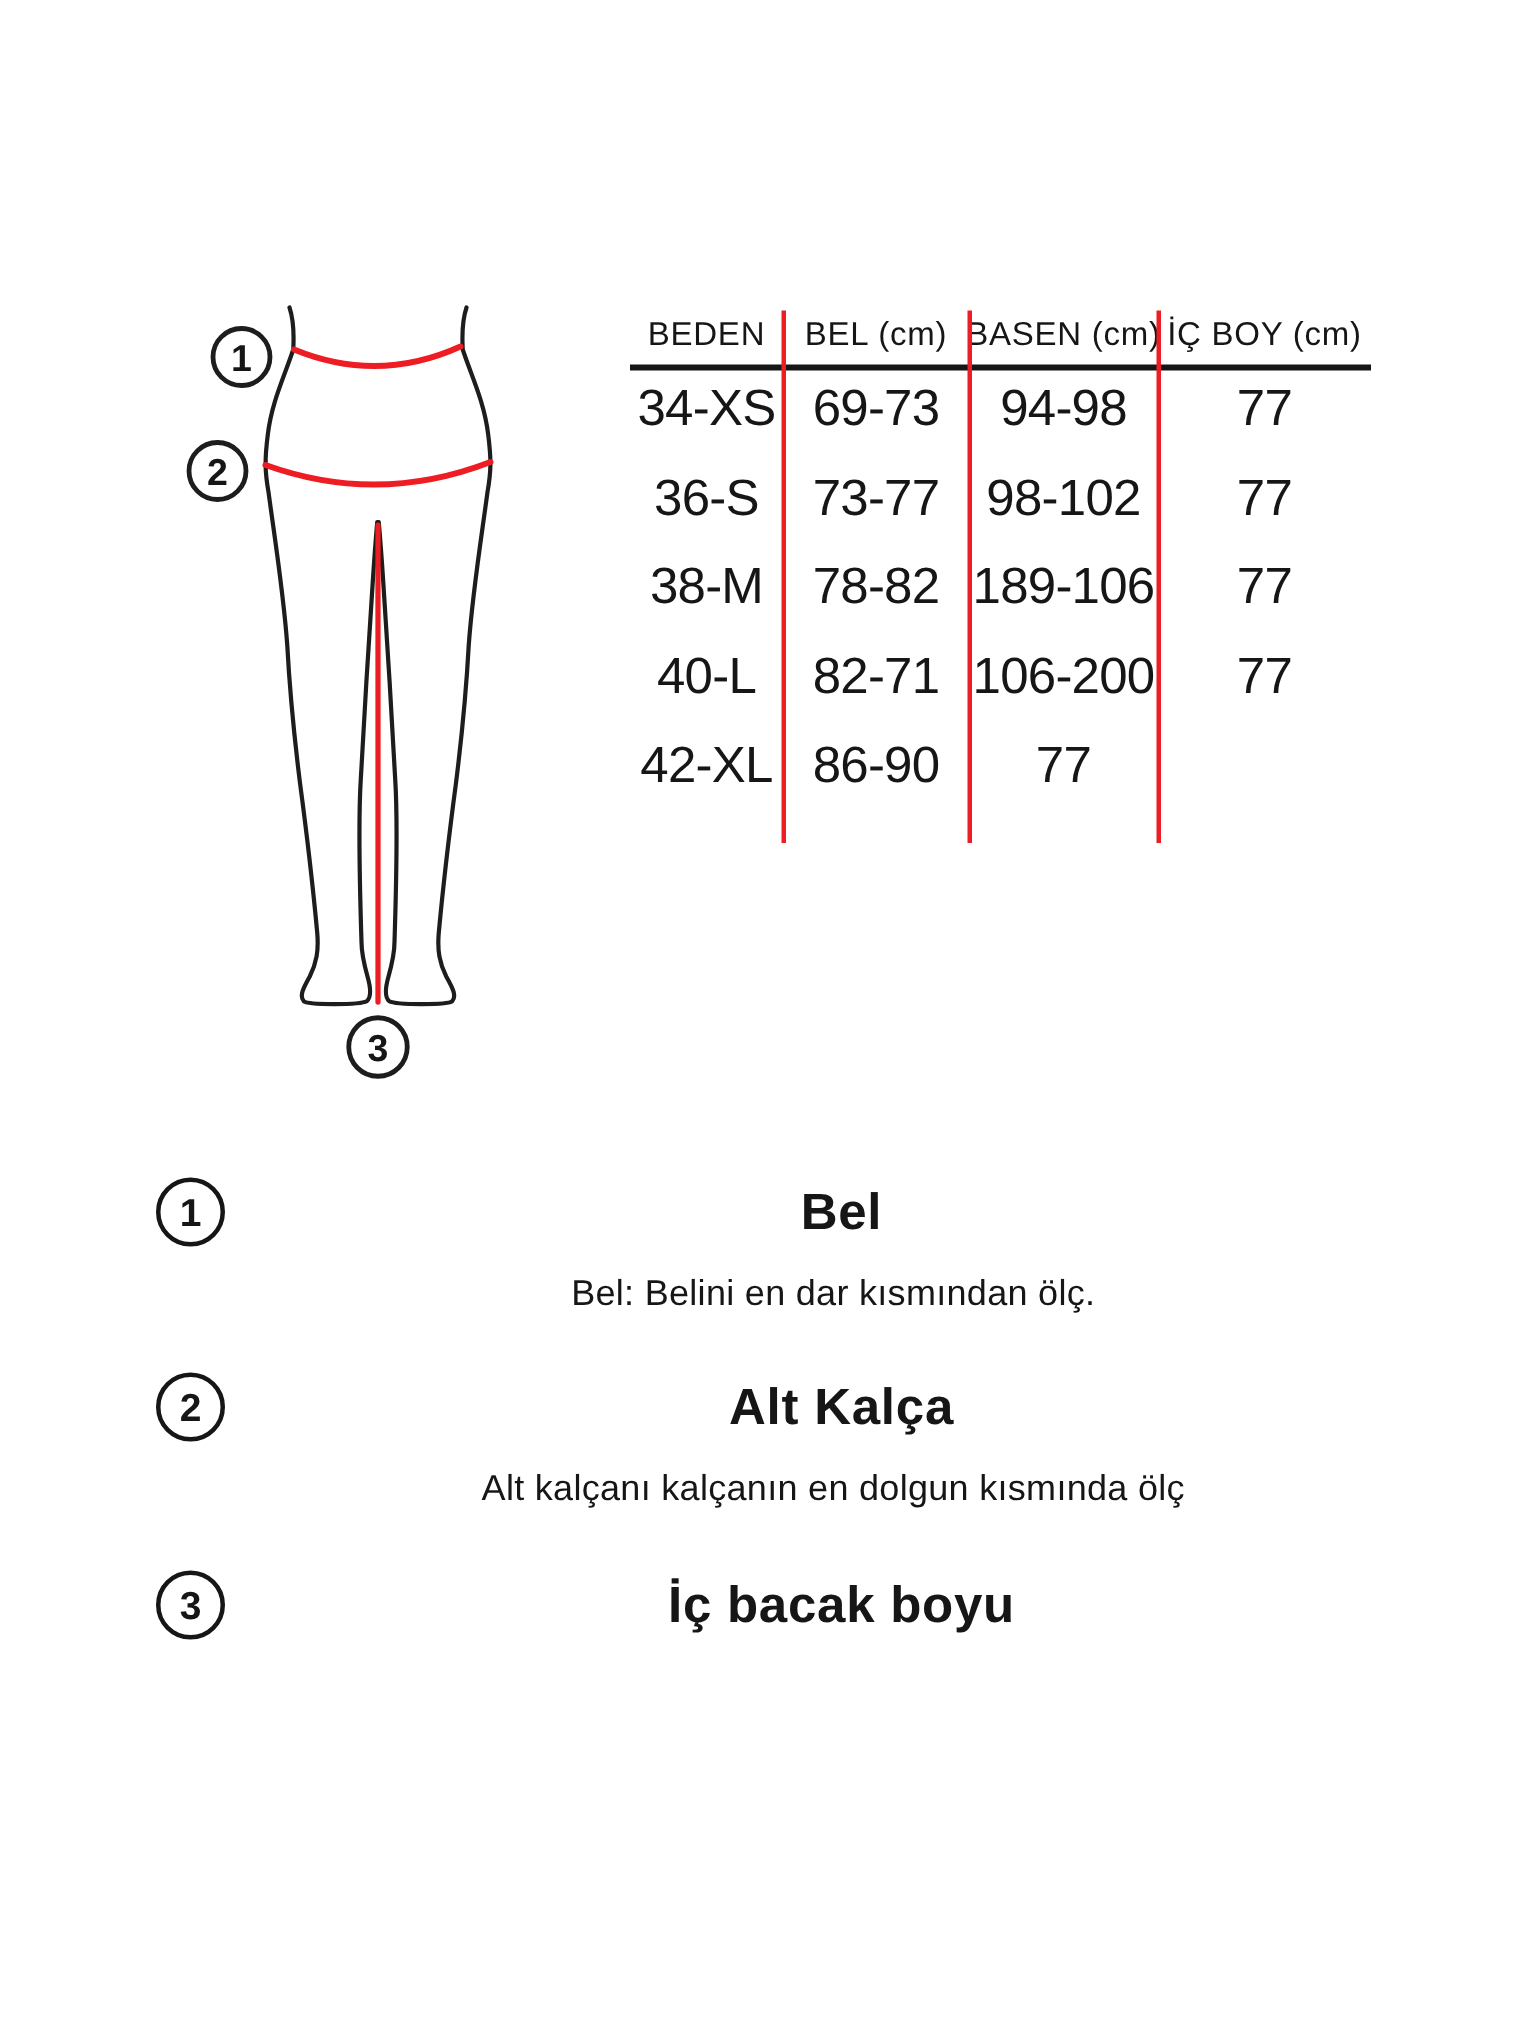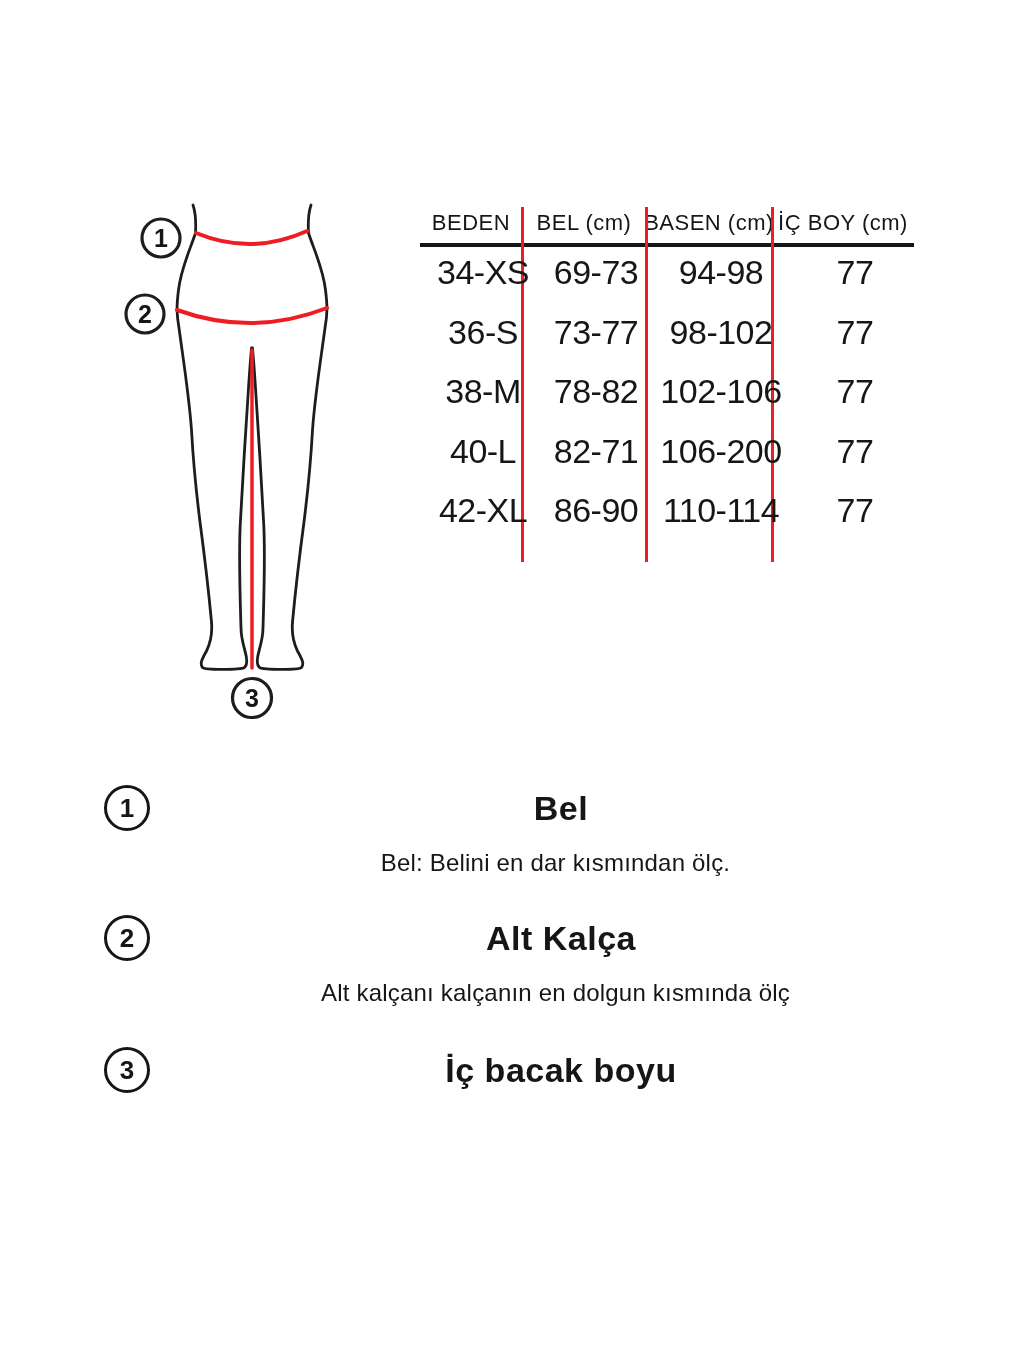--- a/index.html
+++ b/index.html
@@ -11,21 +11,21 @@
   
   .figure-wrap { position:absolute; left:100px; top:190px; width:280px; height:540px; }
   
   .size-table { position:absolute; left:420px; top:203px; width:494px; }
   .tbl-grid { display:grid; grid-template-columns:102px 124px 126px 142px; }
   .tbl-head-cell {
     height:40px; display:flex; align-items:center; justify-content:center;
     font-size:22px; font-weight:500; letter-spacing:0.5px; white-space:nowrap;
   }
   .tbl-rule { position:absolute; left:0; top:40px; width:494px; height:4px; background:#161616; }
-  .tbl-rows { position:absolute; left:12px; top:40px; width:494px; }
+  .tbl-rows { position:absolute; left:0; top:40px; width:494px; }
   .tbl-row { display:grid; grid-template-columns:102px 124px 126px 142px; height:59.5px; }
   .tbl-cell {
     display:flex; align-items:center; justify-content:center;
     font-size:34px; font-weight:500; letter-spacing:-0.5px; white-space:nowrap;
   }
   .red-vline { position:absolute; top:4px; width:3px; height:355px; }
   
   .note { position:absolute; left:104px; width:830px; }
   .note-num {
     position:absolute; left:0; top:0; width:46px; height:46px;
@@ -113,33 +113,32 @@
     </div>
     <div class="tbl-row">
       <div class="tbl-cell">36-S</div>
       <div class="tbl-cell">73-77</div>
       <div class="tbl-cell">98-102</div>
       <div class="tbl-cell">77</div>
     </div>
     <div class="tbl-row">
       <div class="tbl-cell">38-M</div>
       <div class="tbl-cell">78-82</div>
-      <div class="tbl-cell">102-106</div>
+      <div class="tbl-cell">189-106</div>
       <div class="tbl-cell">77</div>
     </div>
     <div class="tbl-row">
       <div class="tbl-cell">40-L</div>
       <div class="tbl-cell">82-71</div>
       <div class="tbl-cell">106-200</div>
       <div class="tbl-cell">77</div>
     </div>
     <div class="tbl-row">
       <div class="tbl-cell">42-XL</div>
       <div class="tbl-cell">86-90</div>
-      <div class="tbl-cell">110-114</div>
       <div class="tbl-cell">77</div>
     </div>
   </div>
 </div>
 
 <div class="note" style="top:785px;">
   <div class="note-num">1</div>
   <div class="note-body">
     <div class="note-title">Bel</div>
     <div class="note-desc">Bel: Belini en dar kısmından ölç.</div>

